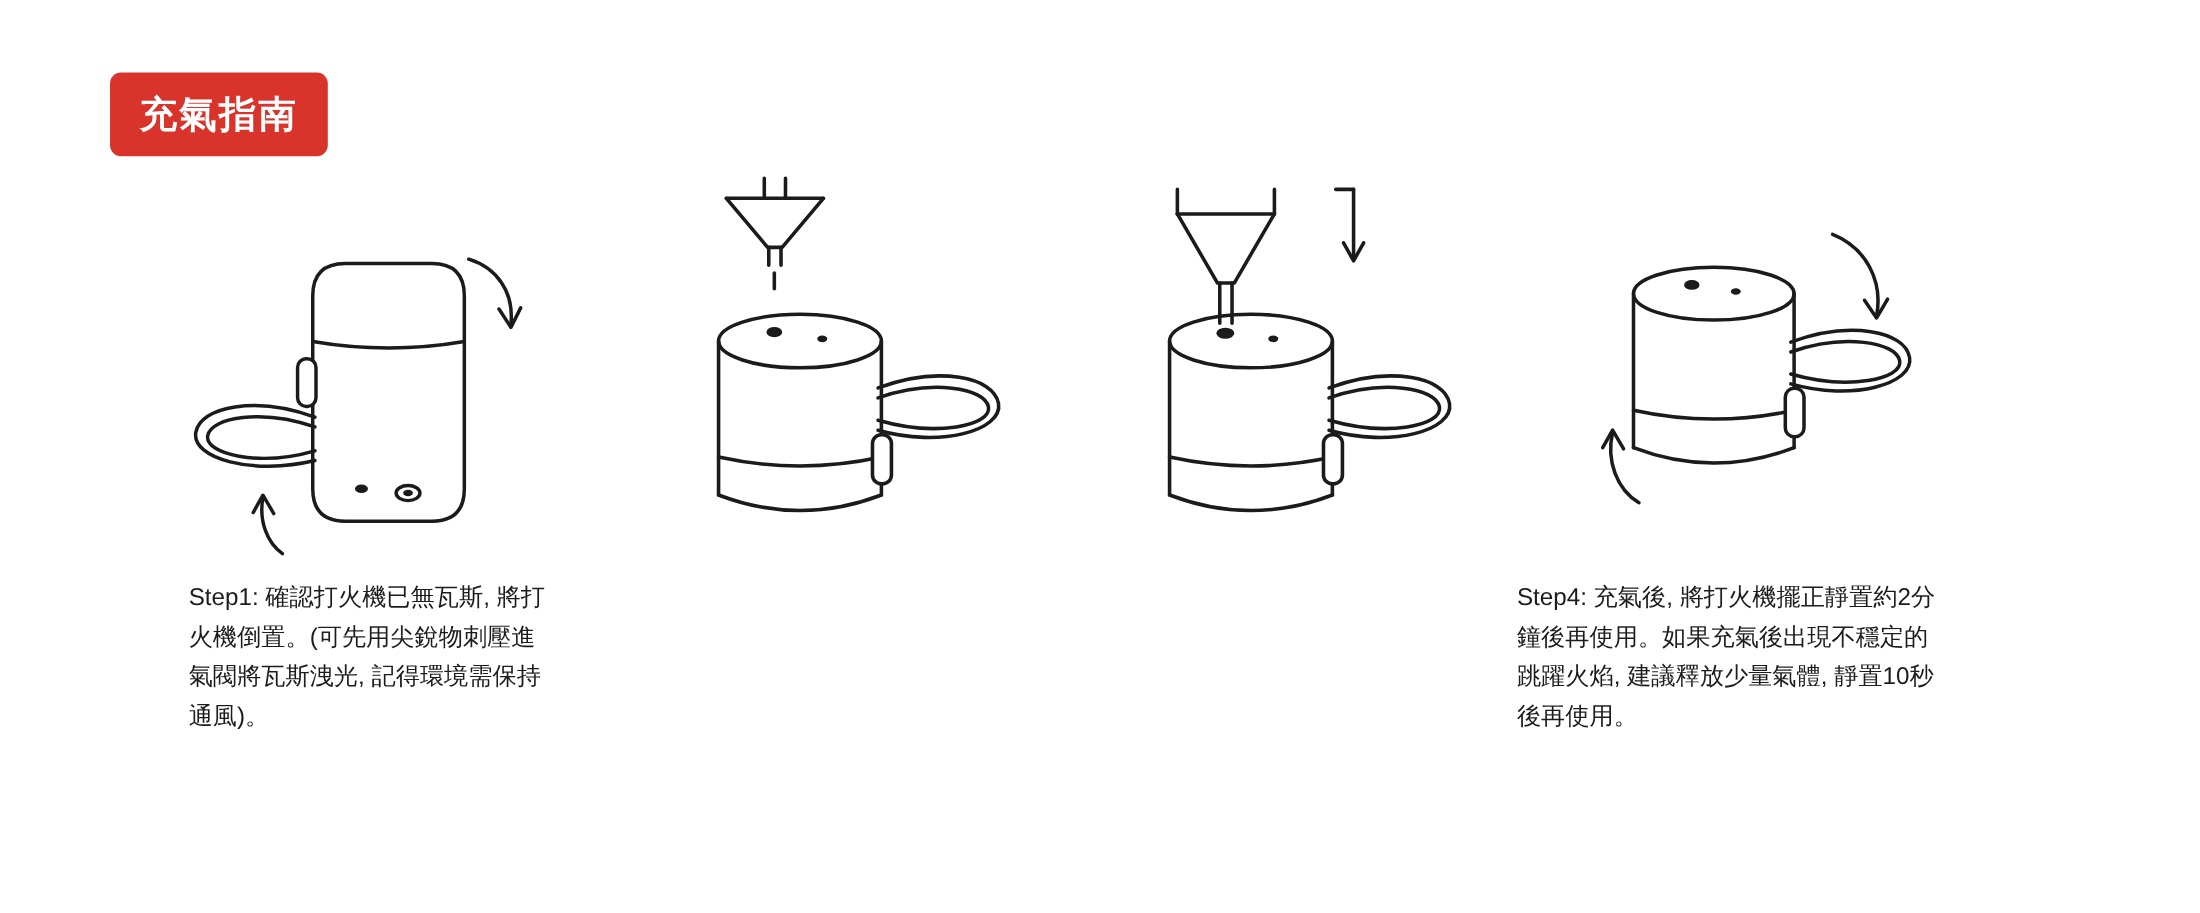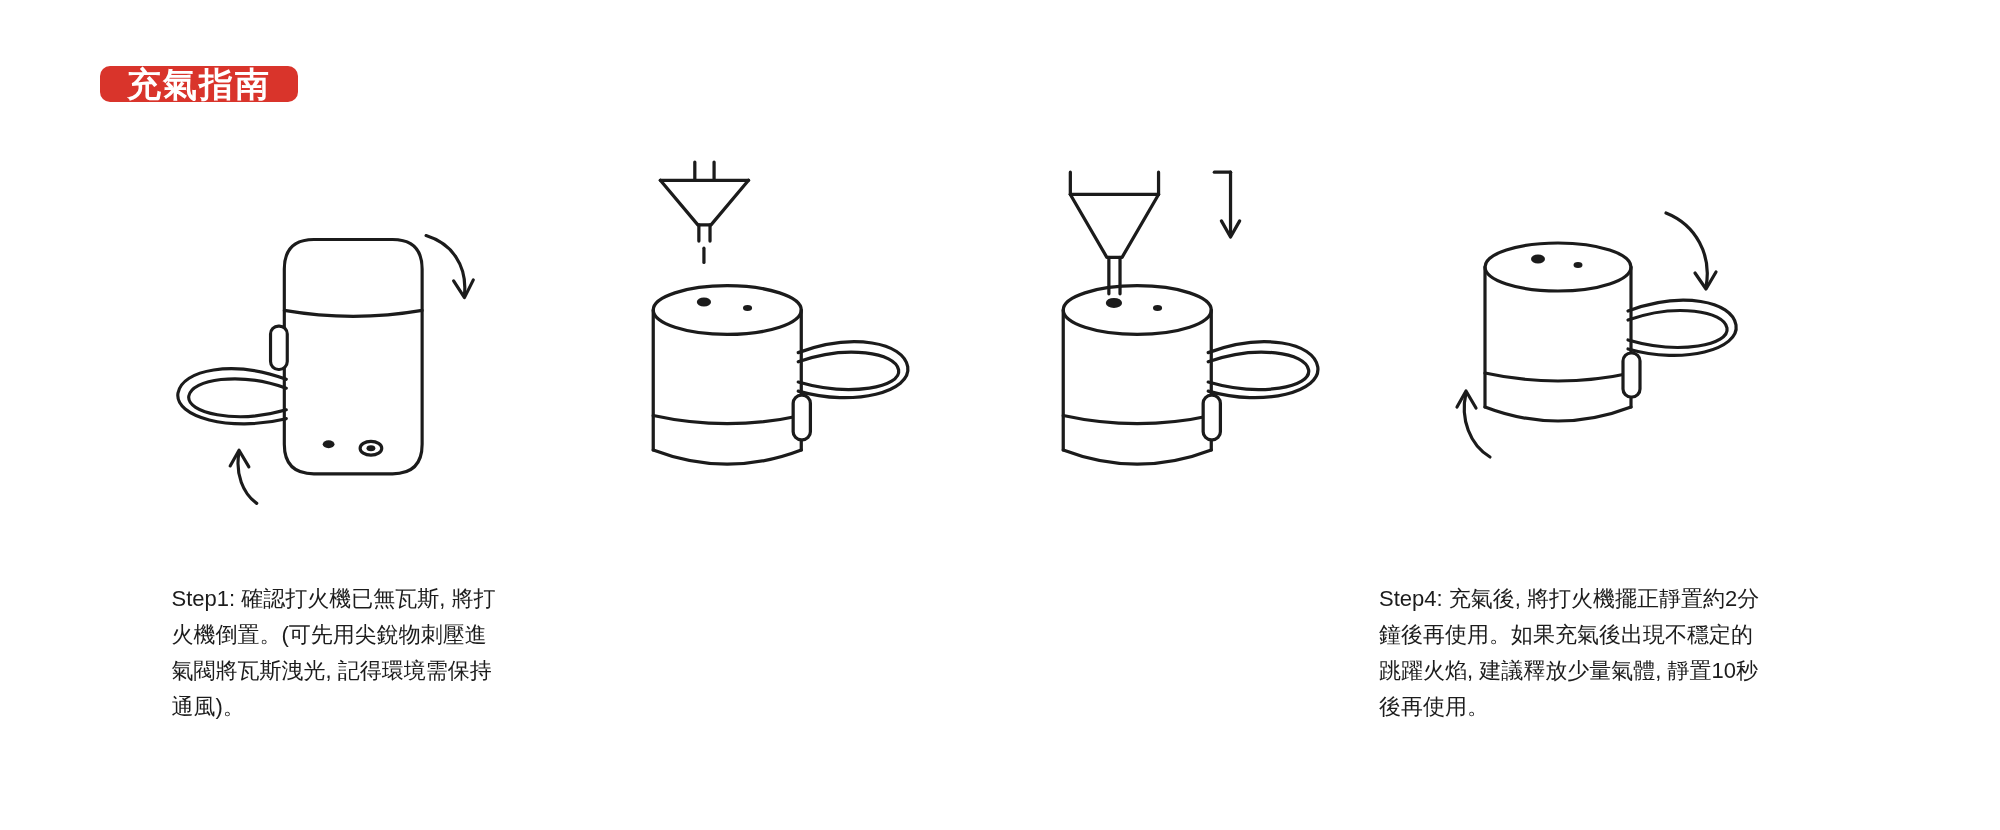--- a/index.html
+++ b/index.html
@@ -4,32 +4,31 @@
 <title>充氣指南</title>
 <style>
   * { margin:0; padding:0; box-sizing:border-box; }
   html,body { width:2000px; height:830px; background:#ffffff; overflow:hidden; }
   body { font-family:"Liberation Sans","DejaVu Sans",sans-serif; color:#1c1c1c; position:relative; }
 
   .badge {
     position:absolute; left:100px; top:66px;
     background:#d9342b; color:#ffffff;
     font-size:34px; font-weight:bold; letter-spacing:2px;
-    padding:1px 27px; border-radius:10px;
+    padding:21px 27px; border-radius:10px;
     line-height:1;
   }
 
   .steps-row { position:absolute; left:0; top:130px; width:2000px; height:650px; }
 
   .step-col { position:absolute; top:0; }
   .step-col .figure {
     height:395px; display:flex; align-items:flex-end; justify-content:center;
   }
   .step-col .caption {
-    margin-top:56px;
     font-size:22px; line-height:36px; color:#1c1c1c;
     text-align:left;
   }
 
   .col-1 { left:160px; width:350px; }
   .col-2 { left:565px; width:360px; }
   .col-3 { left:975px; width:360px; }
   .col-4 { left:1375px; width:400px; }
 
   .col-1 .caption { width:327px; margin-left:auto; margin-right:auto; }

